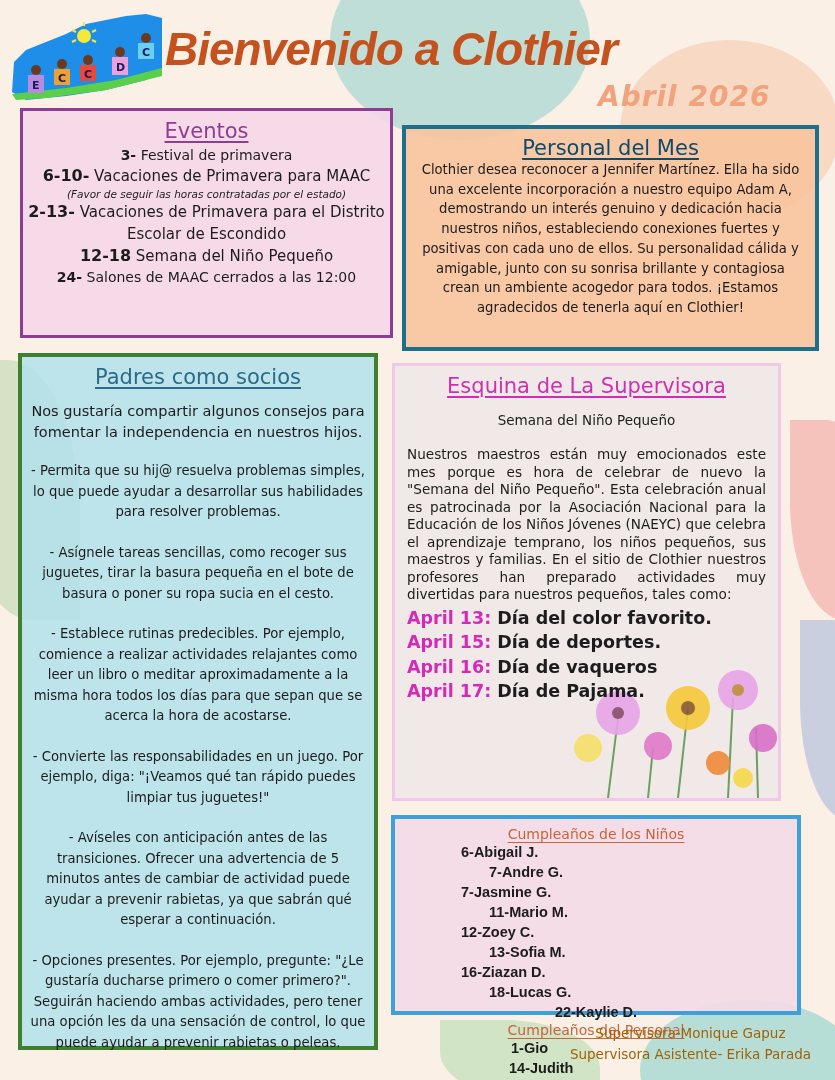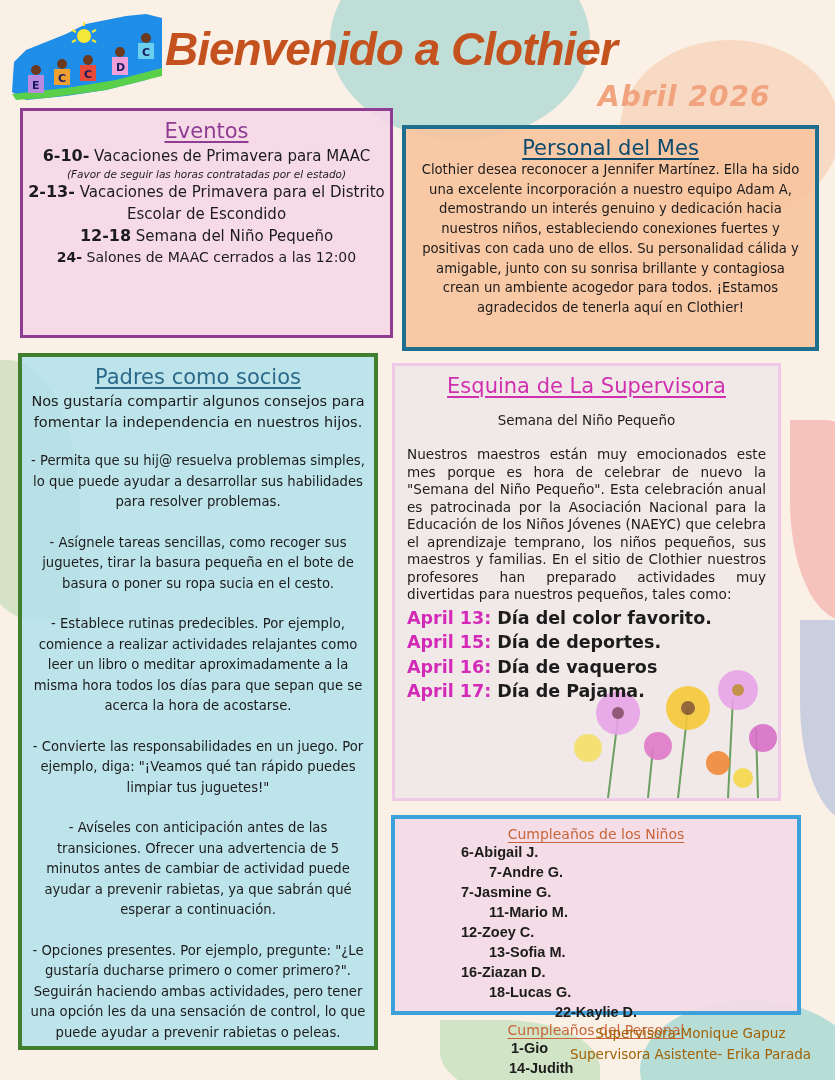--- a/index.html
+++ b/index.html
@@ -51,21 +51,21 @@
   }
   .personal .h { font-size: 21px; color: #0c4a6e; }
   .personal p { font-size: 13.2px; line-height: 19.7px; }
 
   
   .padres {
     left: 18px; top: 353px; width: 360px; height: 697px;
     border: 4px solid #3f7f2f; background: rgba(180, 224, 236, 0.88);
     padding: 8px 8px 0;
   }
-  .padres .h { font-size: 21px; color: #2b6a8a; margin-bottom: 2px; }
+  .padres .h { font-size: 21px; color: #2b6a8a; margin-bottom: 12px; }
   .padres .intro { font-size: 14.5px; font-weight: normal; line-height: 21px; margin-bottom: 18px; }
   .padres p.tip { font-size: 13.2px; line-height: 20.5px; margin-bottom: 20px; }
 
   
   .esquina {
     left: 392px; top: 363px; width: 389px; height: 438px;
     border: 3px solid #f0c8e8; background: rgba(240, 232, 232, 0.92);
     padding: 8px 12px 0;
     overflow: hidden;
   }
@@ -136,20 +136,21 @@
     <text x="110" y="59">D</text>
     <text x="136" y="44">C</text>
   </g>
 </svg>
 
 <div class="title">Bienvenido a Clothier</div>
 <div class="subtitle">Abril 2026</div>
 
 <section class="box eventos">
   <div class="h">Eventos</div>
+  <div class="ev"><b>3-</b><span> Festival de primavera</span></div>
   <div class="ev big"><b>6-10-</b><span> Vacaciones de Primavera para MAAC</span></div>
   <div class="ev note">(Favor de seguir las horas contratadas por el estado)</div>
   <div class="ev big"><b>2-13-</b><span> Vacaciones de Primavera para el Distrito Escolar de Escondido</span></div>
   <div class="ev big"><b>12-18</b><span> Semana del Niño Pequeño</span></div>
   <div class="ev"><b>24-</b><span> Salones de MAAC cerrados a las 12:00</span></div>
 </section>
 
 <section class="box personal">
   <div class="h">Personal del Mes</div>
   <p>Clothier desea reconocer a Jennifer Martínez. Ella ha sido una excelente incorporación a nuestro equipo Adam A, demostrando un interés genuino y dedicación hacia nuestros niños, estableciendo conexiones fuertes y positivas con cada uno de ellos. Su personalidad cálida y amigable, junto con su sonrisa brillante y contagiosa crean un ambiente acogedor para todos. ¡Estamos agradecidos de tenerla aquí en Clothier!</p>

